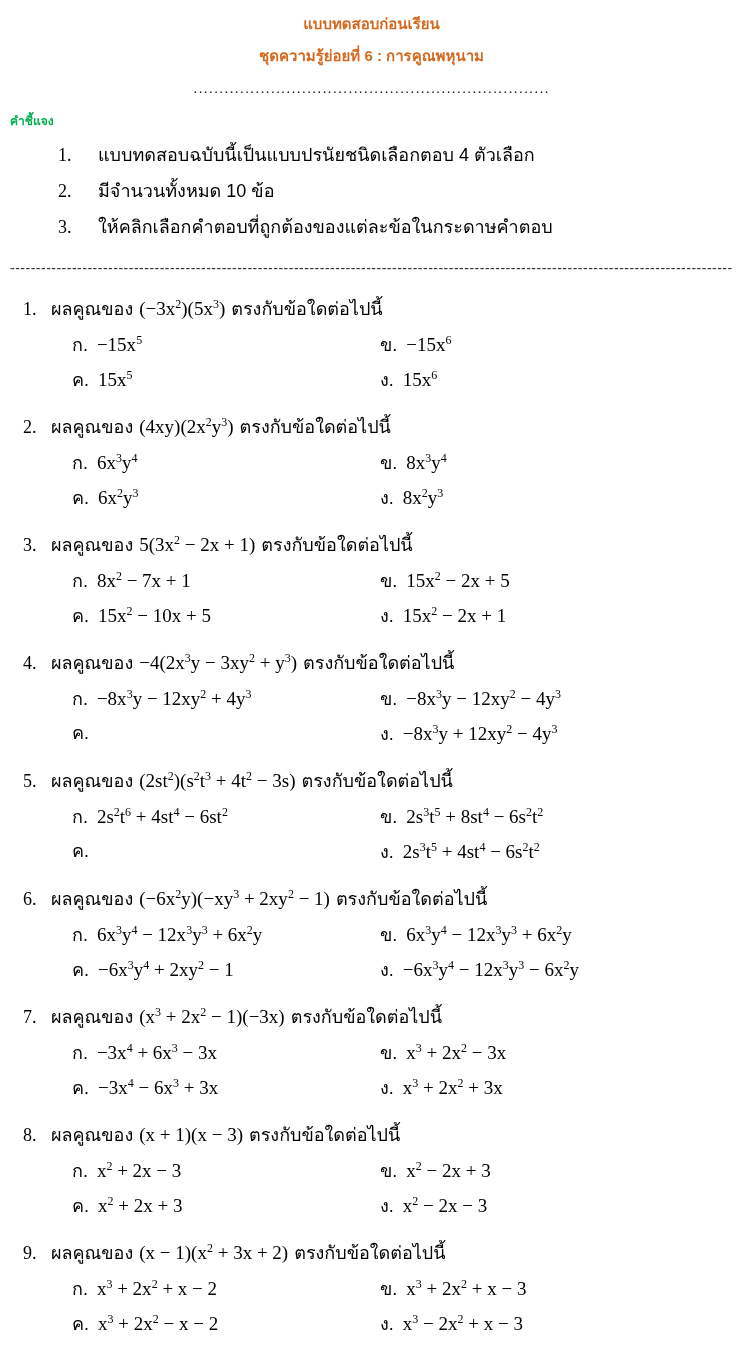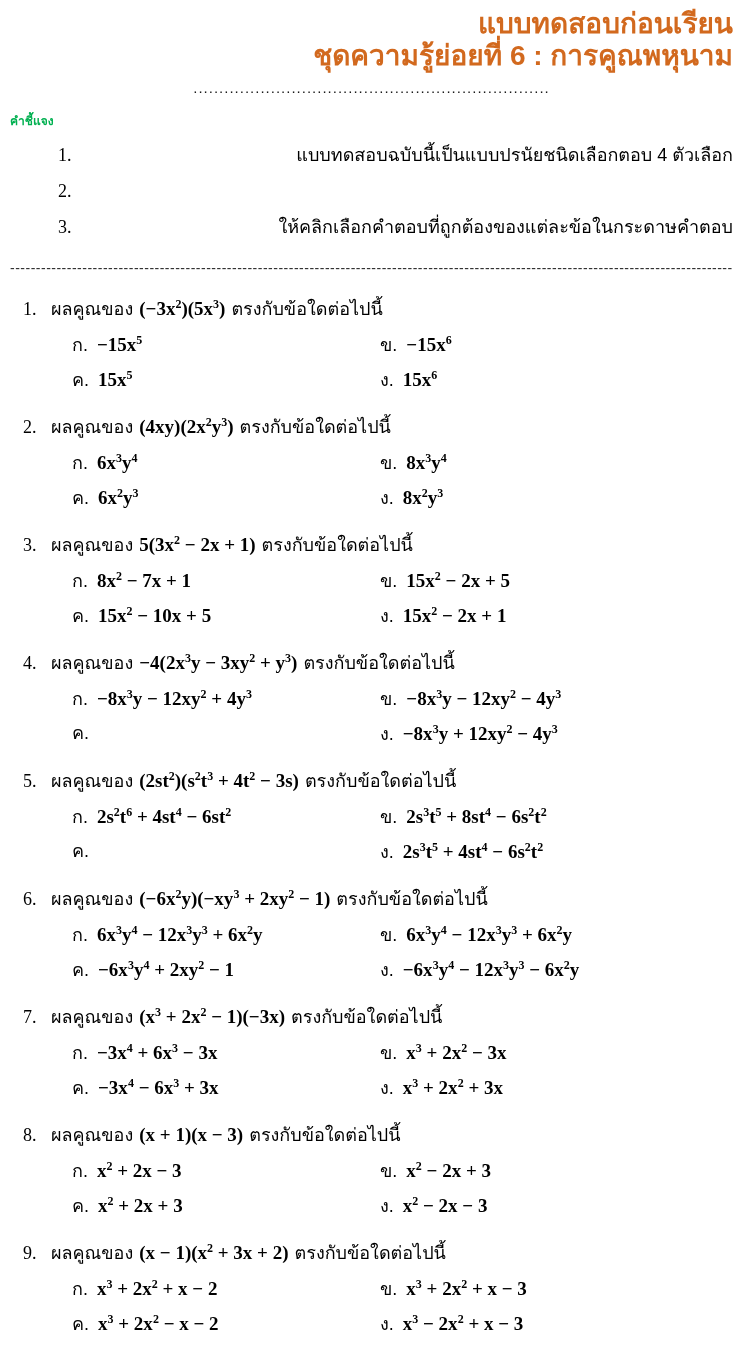--- a/index.html
+++ b/index.html
@@ -11,55 +11,55 @@
   html,body{background:#ffffff;}
   body{
     width:743px;height:1357px;overflow:hidden;
     font-family:"Liberation Sans","DejaVu Sans",sans-serif;
     color:var(--ink);
   }
   .page{padding:8px 10px 0 10px;}
 
   
   .title-line{
-    text-align:right;font-weight:bold;font-size:28px;line-height:32px;
+    text-align:center;font-weight:bold;font-size:15px;line-height:32px;
     color:var(--title-color);
   }
   .dots-line{
     text-align:center;font-size:15px;line-height:16px;margin-top:8px;
     letter-spacing:1px;white-space:nowrap;overflow:hidden;color:#1a1a1a;
   }
 
   
   .inst-head{
     color:var(--heading-green);font-weight:bold;font-size:12px;
     margin-top:12px;line-height:26px;
   }
   .inst-list{margin-top:2px;}
   .inst-item{display:flex;font-size:18px;line-height:30px;margin-top:6px;}
   .inst-num{width:40px;margin-left:48px;font-family:"Liberation Serif",serif;font-size:18px;}
-  .inst-text{flex:1;text-align:right;}
+  .inst-text{flex:1;}
 
   
   .dashes{
     margin-top:18px;margin-bottom:10px;white-space:nowrap;overflow:hidden;
     font-size:14px;line-height:16px;color:#333333;letter-spacing:0.5px;
   }
 
   
   .question{margin-bottom:7px;}
   .stem-row{display:flex;align-items:baseline;padding-top:8px;line-height:30px;}
   .qnum{
     width:41px;padding-left:13px;flex:none;
     font-family:"Liberation Serif",serif;font-size:18px;
   }
   .stem{flex:1;}
   .thai{font-size:18px;}
   .math{
-    font-family:"Liberation Serif",serif;font-size:19px;font-weight:700;
+    font-family:"Liberation Serif",serif;font-size:19px;font-weight:400;
     white-space:nowrap;
   }
   .math sup{font-size:12px;line-height:0;vertical-align:super;letter-spacing:0;}
   .stem .math{margin:0 6px;}
 
   .choices{
     display:grid;grid-template-columns:308px 1fr;
     margin-left:62px;margin-top:2px;
   }
   .choice{display:flex;align-items:baseline;height:35px;line-height:35px;cursor:pointer;}
@@ -79,20 +79,21 @@
   <div class="instructions">
     <div class="inst-head">คำชี้แจง</div>
     <div class="inst-list">
   <div class="inst-item">
     <span class="inst-num">1.</span>
     <span class="inst-text">แบบทดสอบฉบับนี้เป็นแบบปรนัยชนิดเลือกตอบ 4 ตัวเลือก</span>
   </div>
 
   <div class="inst-item">
     <span class="inst-num">2.</span>
+    <span class="inst-text">มีจำนวนทั้งหมด 10 ข้อ</span>
   </div>
 
   <div class="inst-item">
     <span class="inst-num">3.</span>
     <span class="inst-text">ให้คลิกเลือกคำตอบที่ถูกต้องของแต่ละข้อในกระดาษคำตอบ</span>
   </div>
 </div>
   </div>
 
   <div class="dashes">--------------------------------------------------------------------------------------------------------------------------------------------------------------------------------------------------</div>

